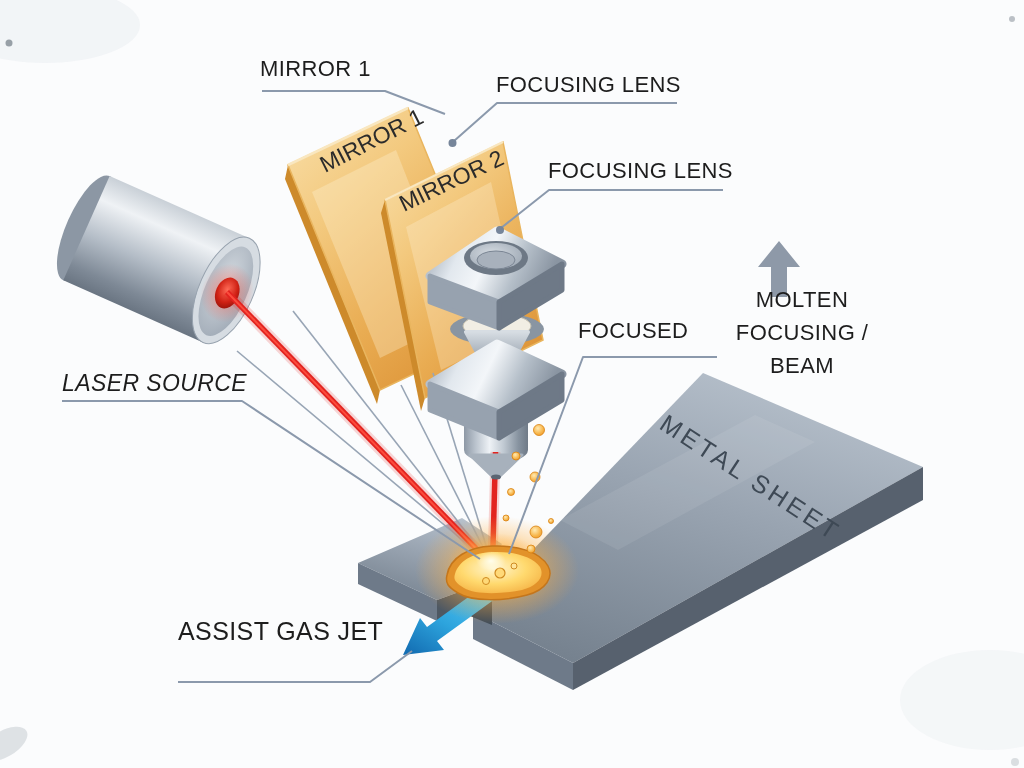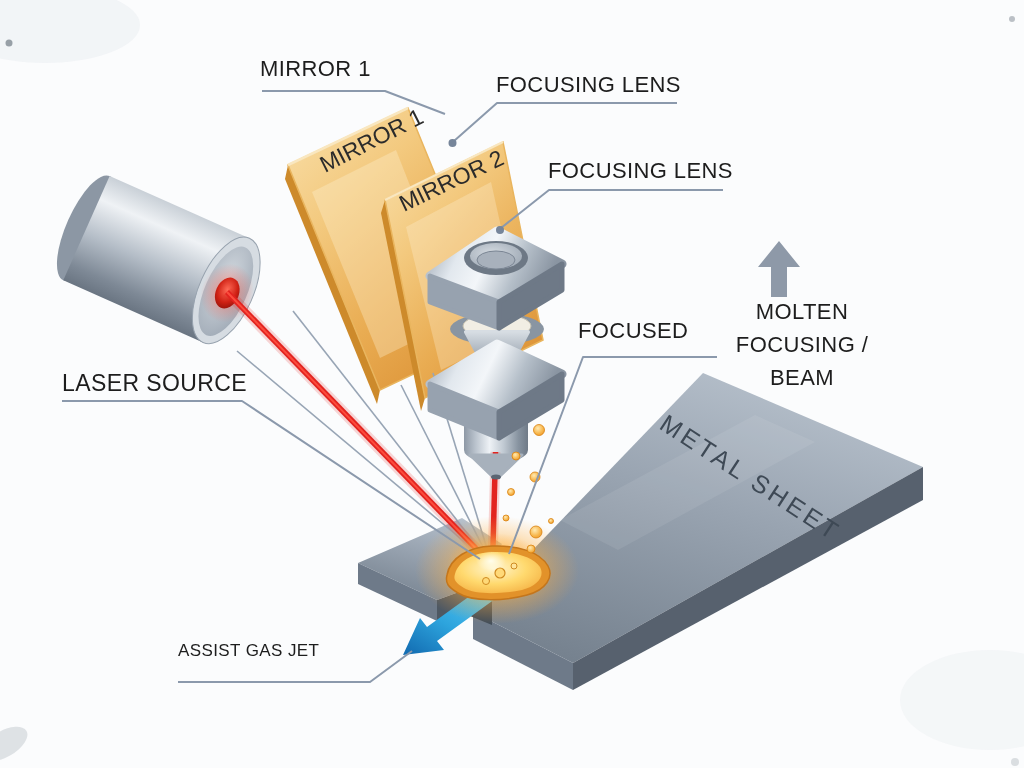--- a/index.html
+++ b/index.html
@@ -228,27 +228,27 @@
   <circle cx="452.5" cy="143" r="4" fill="#76859a"></circle>
   <circle cx="500" cy="230" r="4" fill="#76859a"></circle>
 </svg>
 
   <div class="callout" style="left:260px;top:56px;">MIRROR 1</div>
 
   <div class="callout" style="left:496px;top:72px;">FOCUSING LENS</div>
 
   <div class="callout" style="left:548px;top:158px;">FOCUSING LENS</div>
 
-  <div class="callout" style="left:62px;top:369px;font-size:23px;">LASER SOURCE</div>
+  <div class="callout" style="left:62px;top:369px;font-size:23px;font-style:italic;">LASER SOURCE</div>
 
   <div class="callout" style="left:578px;top:318px;">
     <div>FOCUSED</div>
   </div>
 
-  <div class="callout center" style="left:712px;top:295px;width:180px;line-height:33px;">
+  <div class="callout center" style="left:712px;top:283px;width:180px;line-height:33px;">
     <div>MOLTEN</div>
     <div>FOCUSING /</div>
     <div>BEAM</div>
   </div>
 
-  <div class="callout" style="left:178px;top:641px;font-size:17px;">ASSIST GAS JET</div>
+  <div class="callout" style="left:178px;top:616px;font-size:25px;">ASSIST GAS JET</div>
 
 </div>
 
 </body></html>

